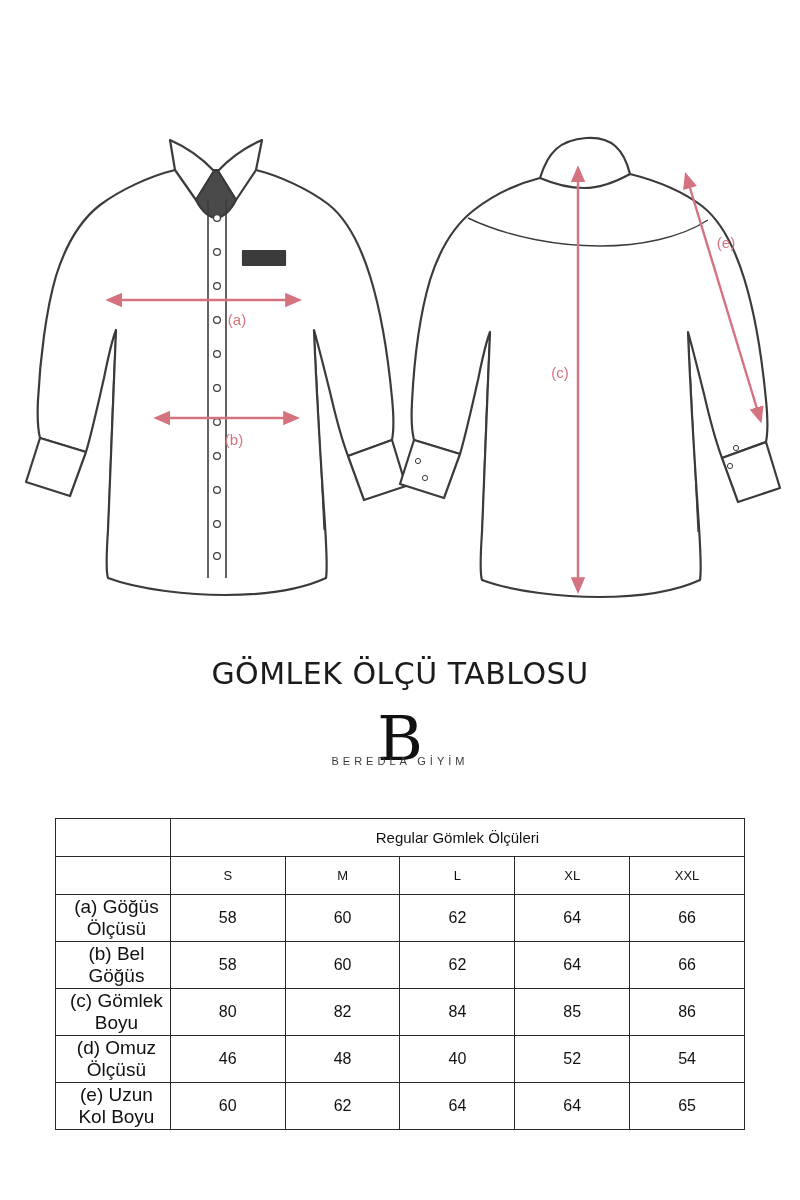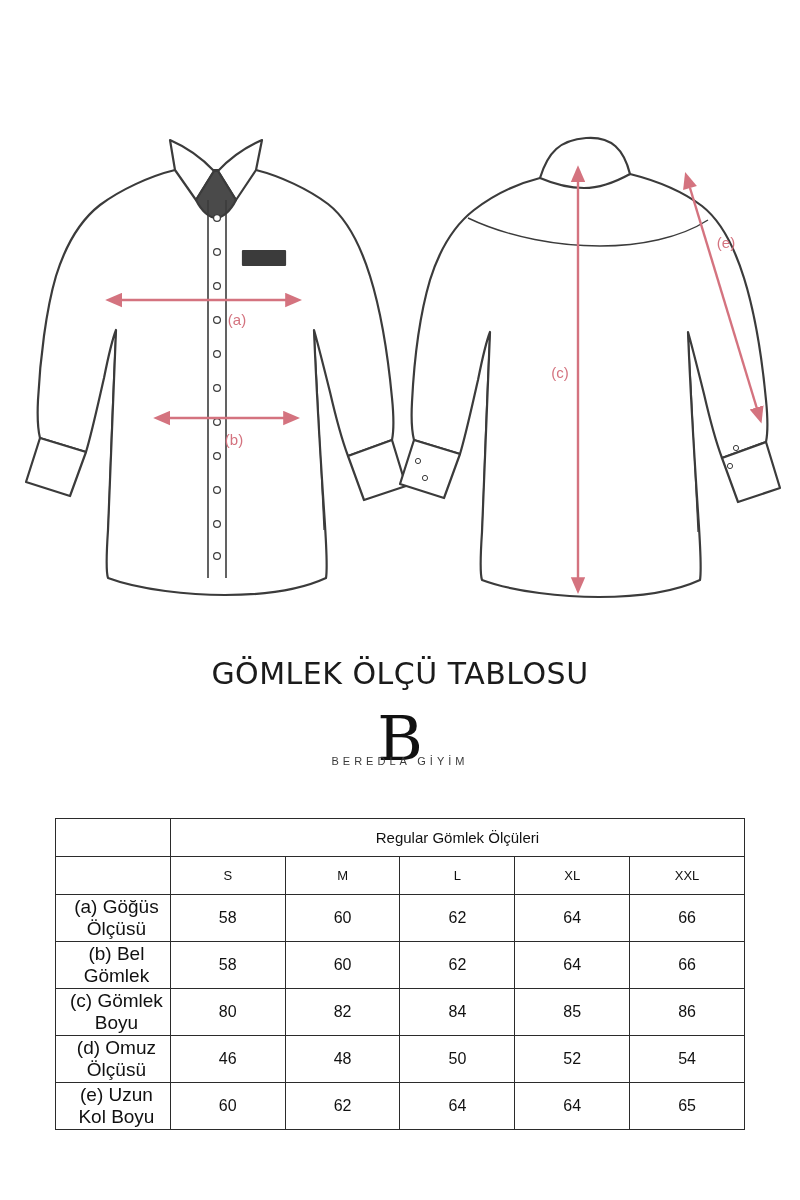--- a/index.html
+++ b/index.html
@@ -288,42 +288,42 @@
         <tr>
           <td class="label-cell">(a) Göğüs Ölçüsü</td>
           <td class="val">58</td>
           <td class="val">60</td>
           <td class="val">62</td>
           <td class="val">64</td>
           <td class="val">66</td>
         </tr>
 
         <tr>
-          <td class="label-cell">(b) Bel Gömlek</td>
+          <td class="label-cell">(b) Bel Göğüs</td>
           <td class="val">58</td>
           <td class="val">60</td>
           <td class="val">62</td>
           <td class="val">64</td>
           <td class="val">66</td>
         </tr>
 
         <tr>
           <td class="label-cell">(c) Gömlek Boyu</td>
           <td class="val">80</td>
           <td class="val">82</td>
           <td class="val">84</td>
           <td class="val">85</td>
           <td class="val">86</td>
         </tr>
 
         <tr>
           <td class="label-cell">(d) Omuz Ölçüsü</td>
           <td class="val">46</td>
           <td class="val">48</td>
-          <td class="val">50</td>
+          <td class="val">40</td>
           <td class="val">52</td>
           <td class="val">54</td>
         </tr>
 
         <tr>
           <td class="label-cell">(e) Uzun Kol Boyu</td>
           <td class="val">60</td>
           <td class="val">62</td>
           <td class="val">64</td>
           <td class="val">64</td>

